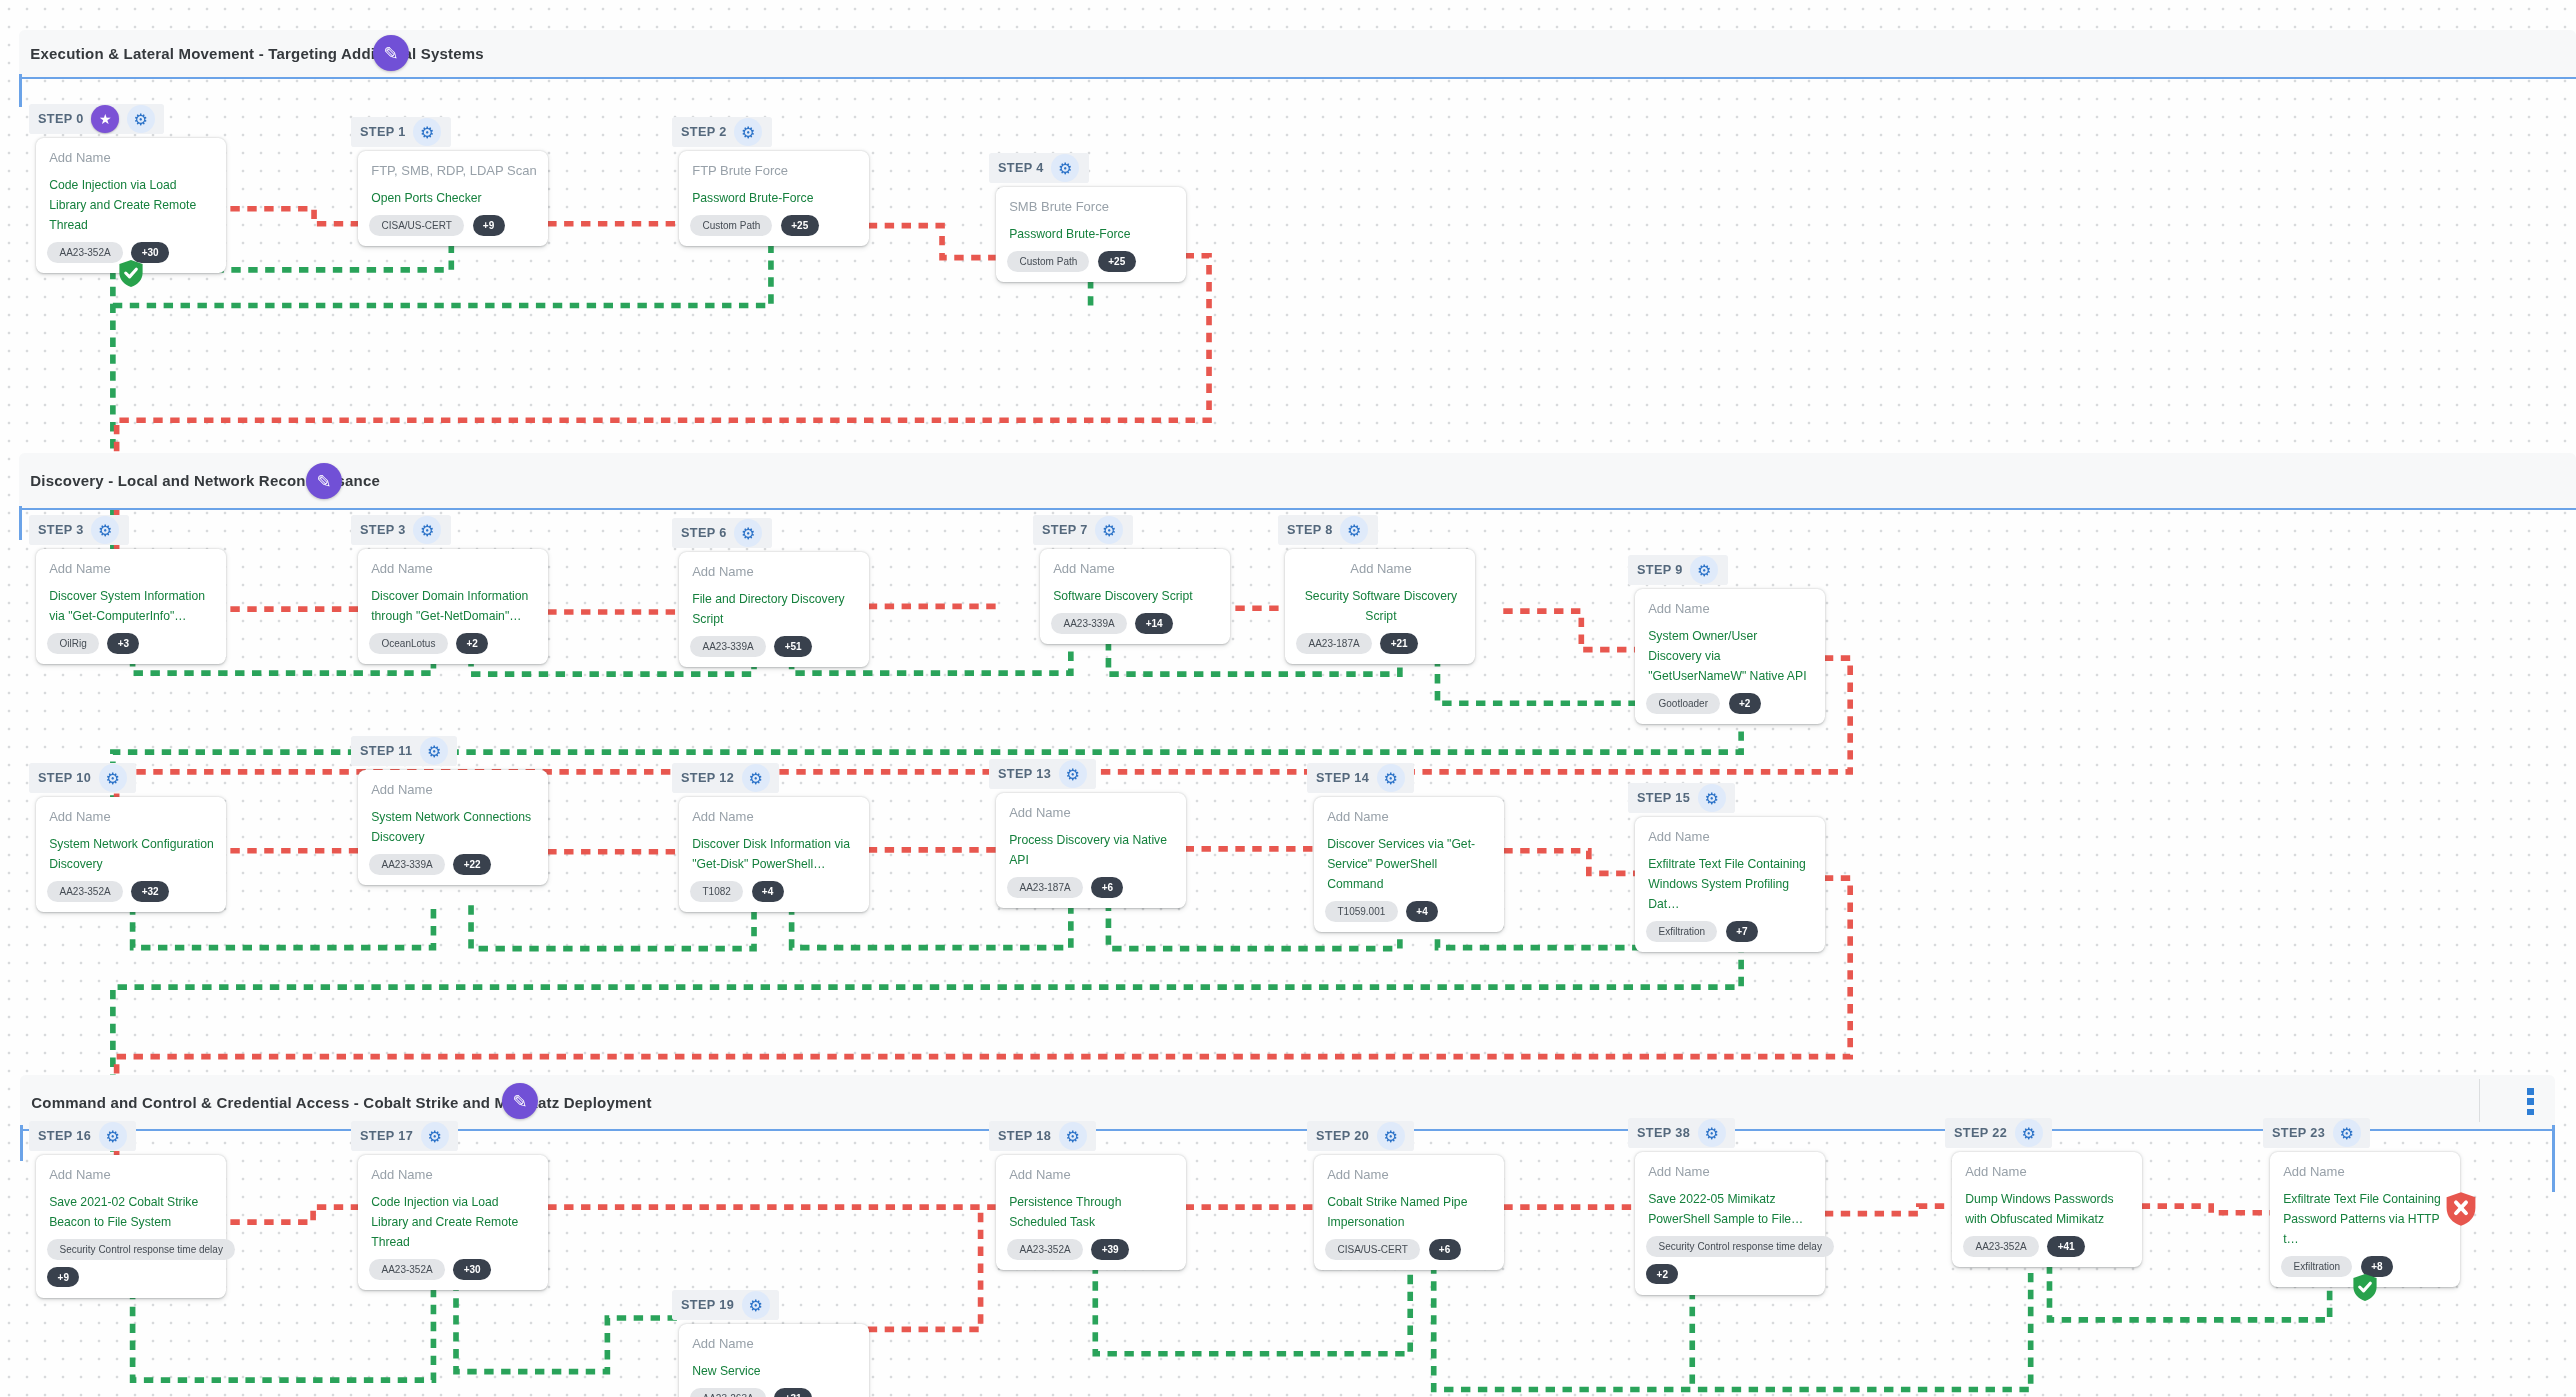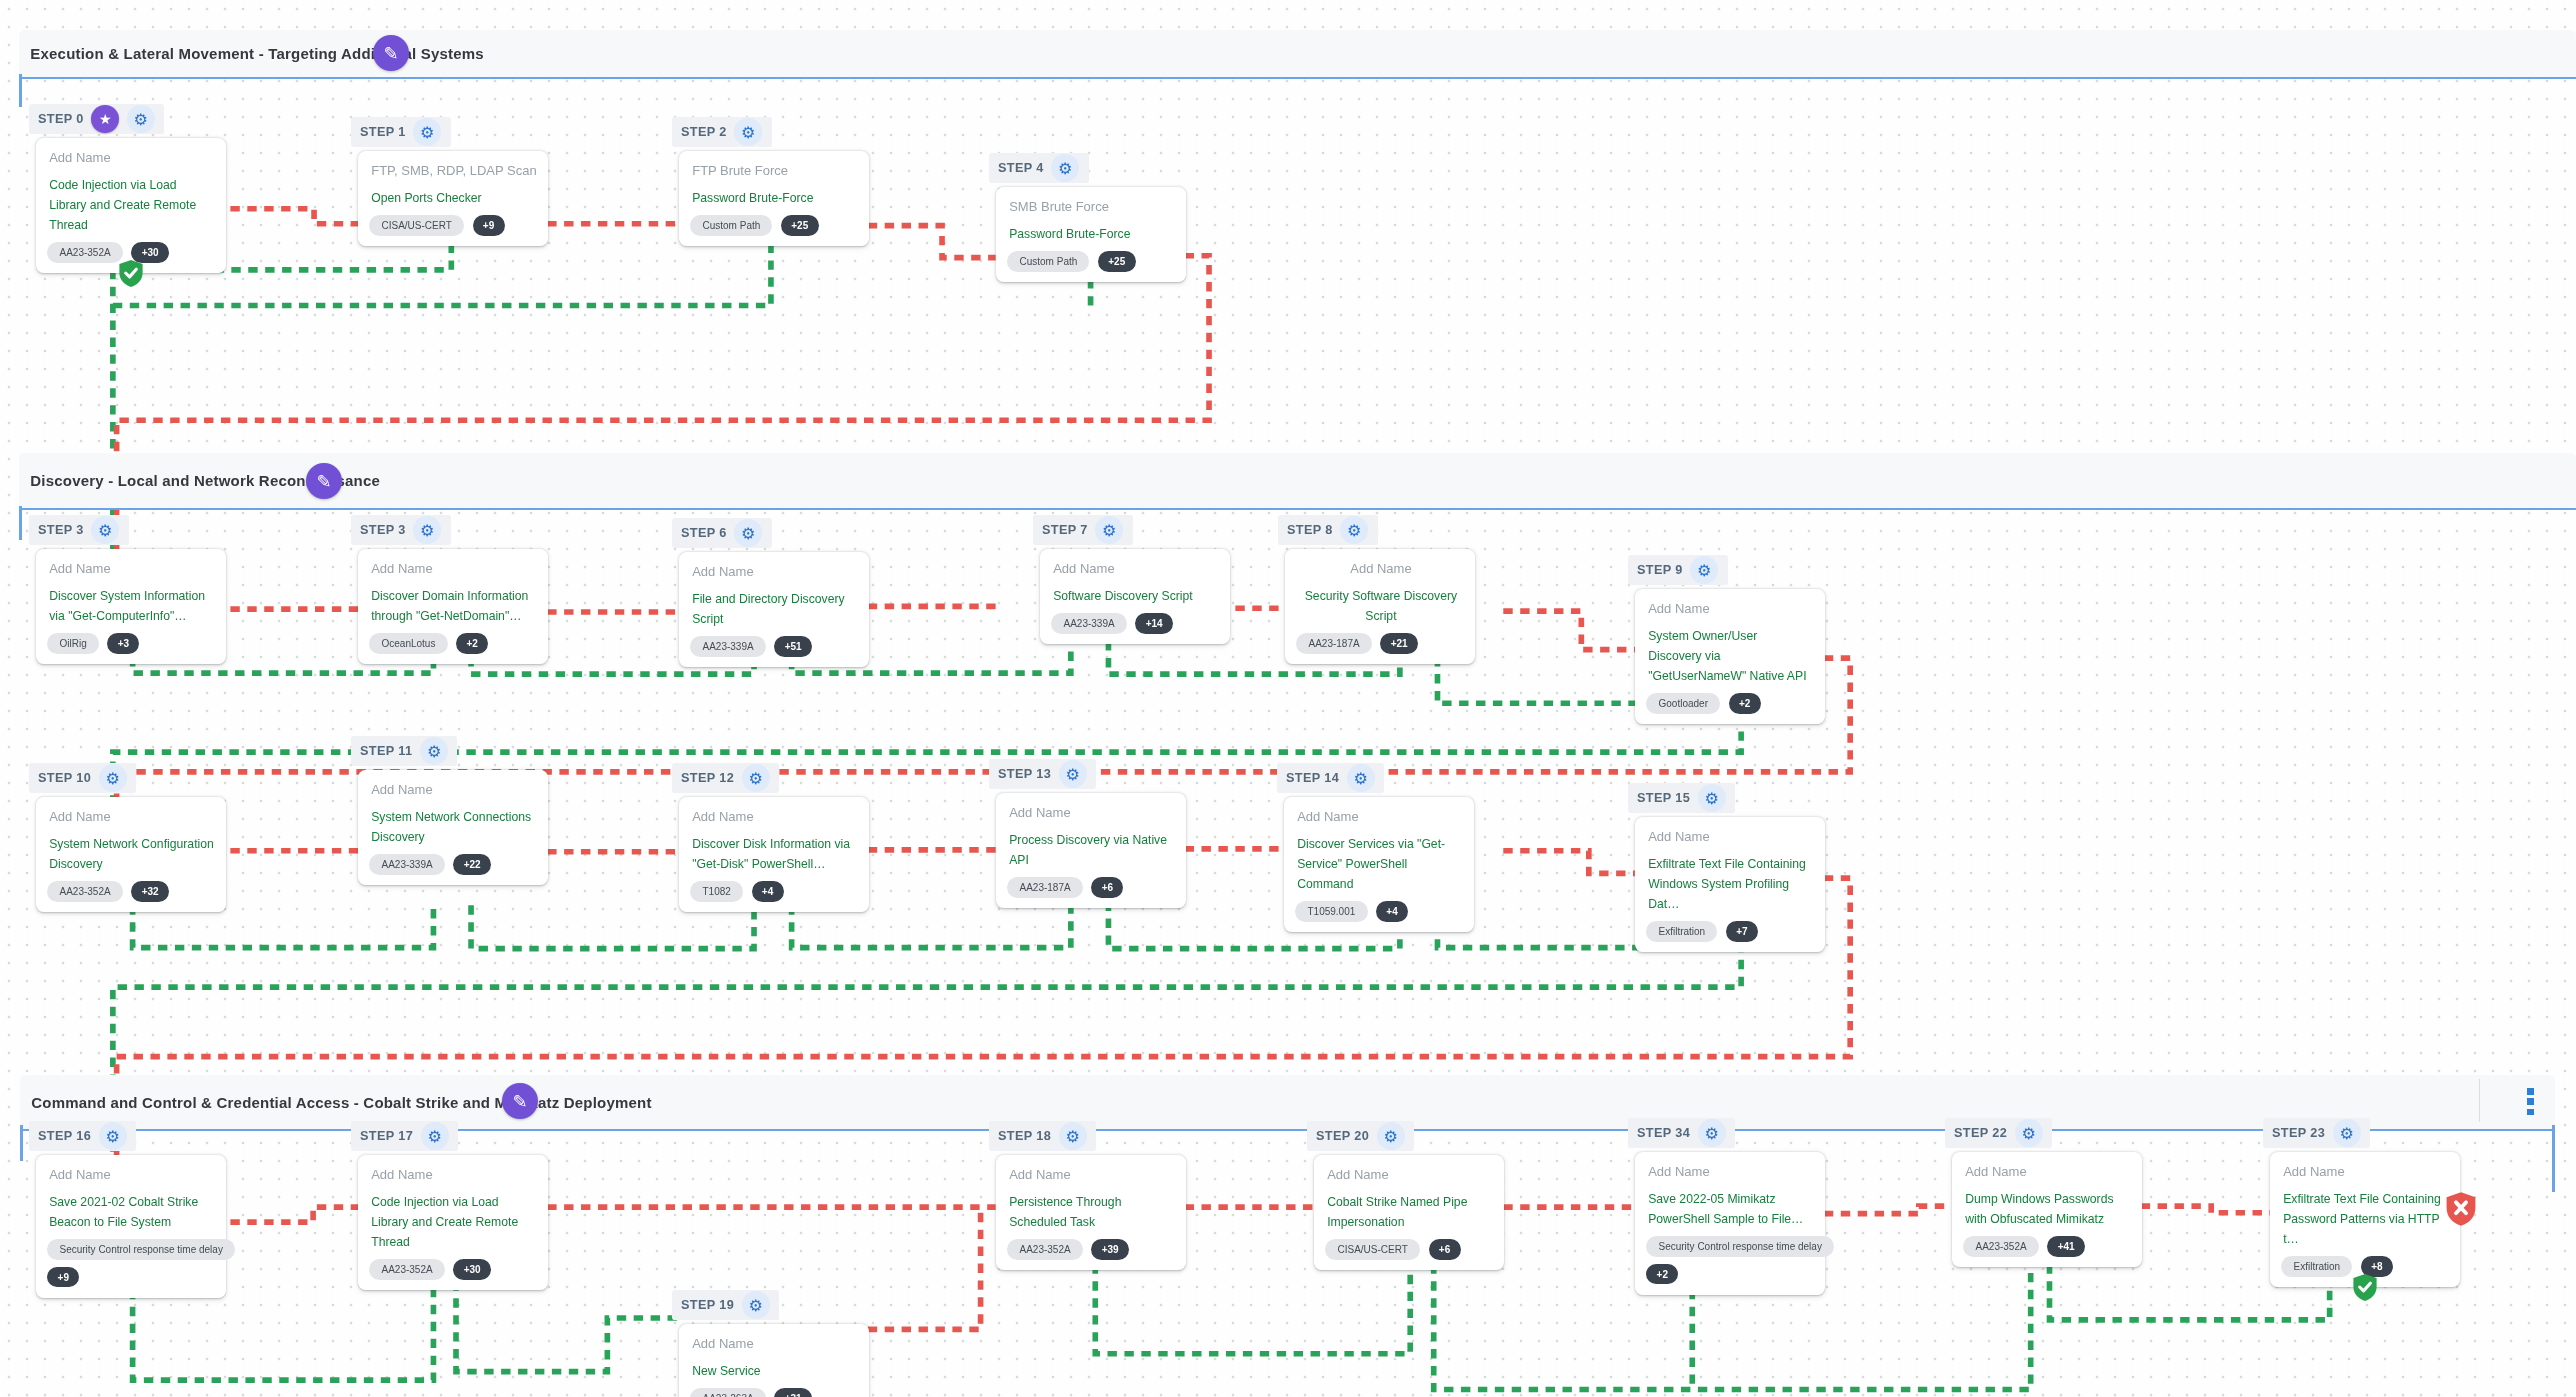--- a/index.html
+++ b/index.html
@@ -381,21 +381,21 @@
       <div class="name">Add Name</div>
       <div class="testlink">Process Discovery via Native API</div>
       <div class="tagrow tags1">
           <span class="pill">AA23-187A</span>
           <span class="pill dark">+6</span>
         </div>
 
     </div>
 
   </div>
-    <div class="step" style="left: 1284px; top: 797px;">
+    <div class="step" style="left: 1314px; top: 797px;">
     <div class="step-label">
       <span class="step-label-text">STEP 14</span>
 
       <span class="badge-circle gear-badge">⚙</span>
     </div>
     <div class="card">
       <div class="name">Add Name</div>
       <div class="testlink">Discover Services via "Get-Service" PowerShell Command</div>
       <div class="tagrow tags1">
           <span class="pill">T1059.001</span>
@@ -509,21 +509,21 @@
       <div class="tagrow tags1">
           <span class="pill">CISA/US-CERT</span>
           <span class="pill dark">+6</span>
         </div>
 
     </div>
 
   </div>
     <div class="step" style="left: 1635px; top: 1152px;">
     <div class="step-label">
-      <span class="step-label-text">STEP 34</span>
+      <span class="step-label-text">STEP 38</span>
 
       <span class="badge-circle gear-badge">⚙</span>
     </div>
     <div class="card">
       <div class="name">Add Name</div>
       <div class="testlink">Save 2022-05 Mimikatz PowerShell Sample to File…</div>
       <div class="tagrow tags1">
           <span class="pill">Security Control response time delay</span>
         </div>
       <div class="tagrow tags2">

